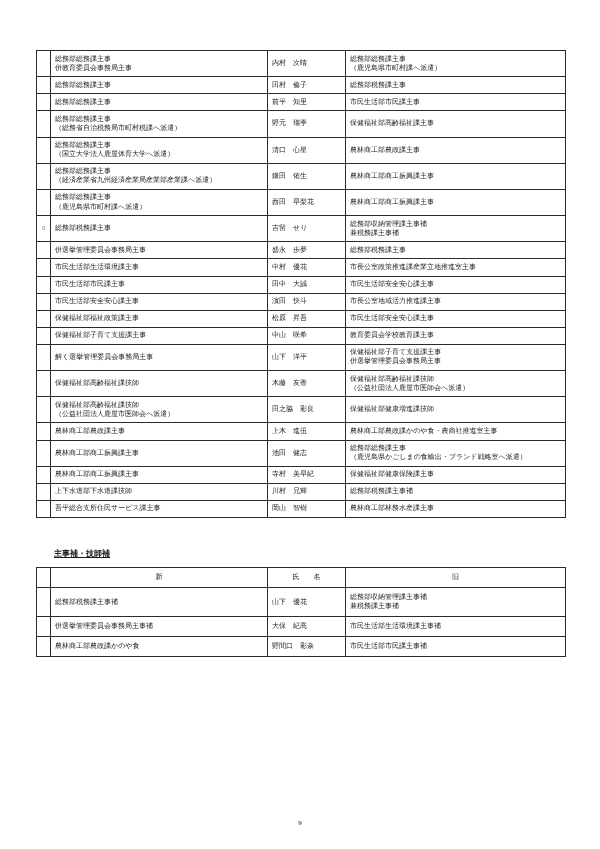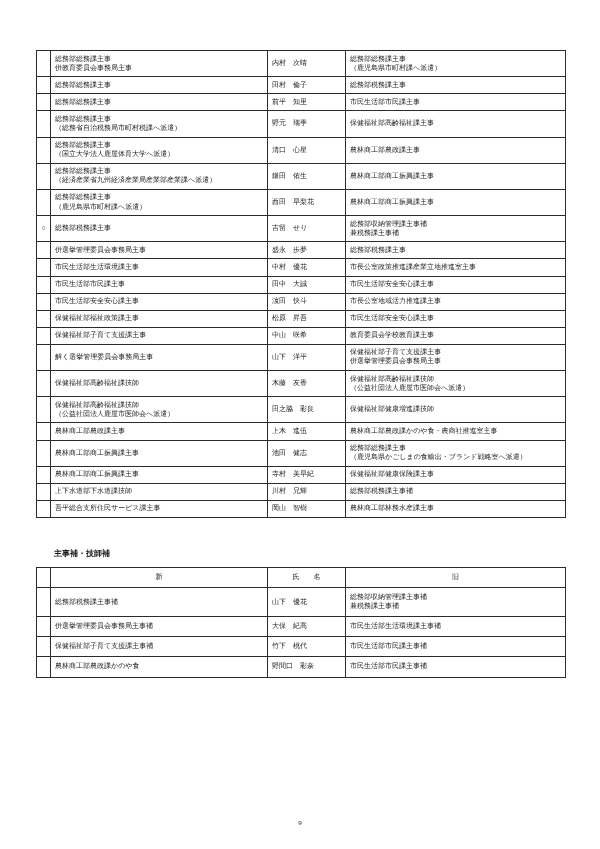--- a/index.html
+++ b/index.html
@@ -41,20 +41,21 @@
     padding: 5px 4px;
   }
   table.t2 td { padding: 5px 4px; }
   col.c-mark { width: 14px; }
   col.c-new  { width: 217px; }
   col.c-name { width: 78px; }
   col.c-old  { width: 220px; }
   .section-heading {
     font-size: 8px;
     font-weight: bold;
+    text-decoration: underline;
     margin: 30px 0 8px 18px;
   }
   .page-number {
     position: absolute;
     bottom: 22px;
     left: 0;
     width: 600px;
     text-align: center;
     font-size: 7px;
   }
@@ -244,26 +245,20 @@
 兼税務課主事補</td>
         </tr>
         <tr>
           <td class="mark"></td>
           <td>併選挙管理委員会事務局主事補</td>
           <td>大保　紀高</td>
           <td>市民生活部生活環境課主事補</td>
         </tr>
         <tr>
           <td class="mark"></td>
-          <td>保健福祉部子育て支援課主事補</td>
-          <td>竹下　桃代</td>
-          <td>市民生活部市民課主事補</td>
-        </tr>
-        <tr>
-          <td class="mark"></td>
           <td>農林商工部農政課かのや食</td>
           <td>野間口　彩奈</td>
           <td>市民生活部市民課主事補</td>
         </tr>
       </tbody>
   </table>
 
   <div class="page-number">9</div>
 </div>
 

